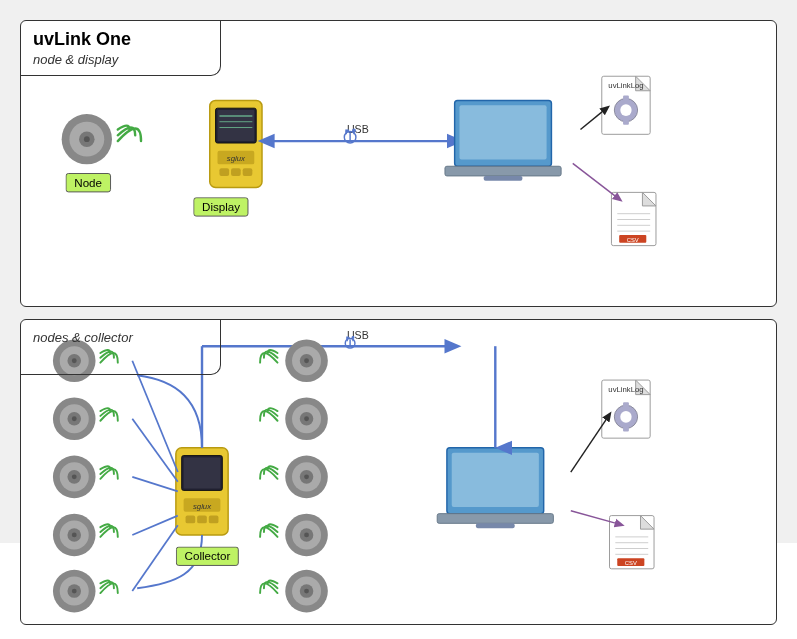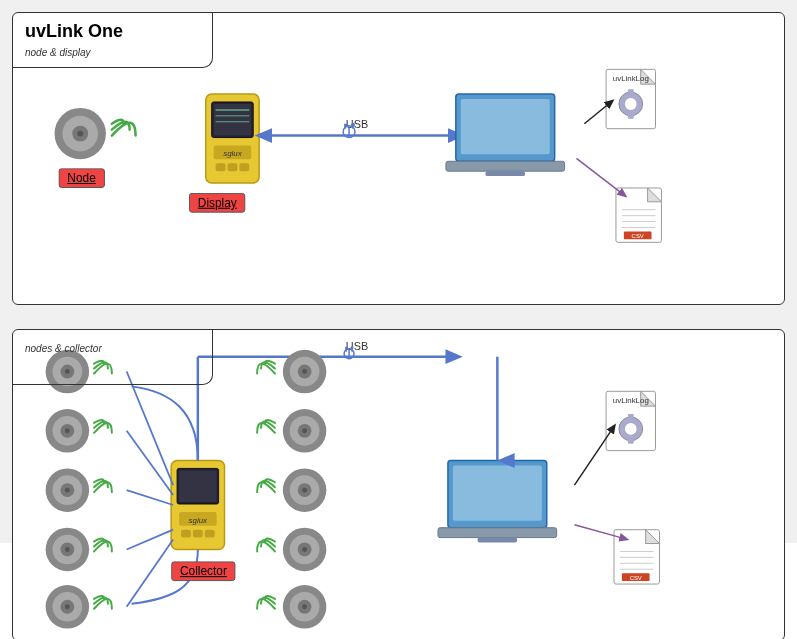--- a/index.html
+++ b/index.html
@@ -7,44 +7,44 @@
       background: #fff;
       font-family: Arial, sans-serif;
       width: 797px;
       height: 639px;
       overflow: hidden;
     }
     .main-container {
       width: 797px;
       height: 543px;
       background: #f0f0f0;
-      padding: 12px;
+      padding: 20px;
       display: flex;
       flex-direction: column;
-      gap: 24px;
+      gap: 12px;
     }
     .panel {
       background: #fff;
       border: 1.5px solid #333;
       border-radius: 6px;
       position: relative;
       flex: 1;
     }
     .panel-title {
       position: absolute;
       top: 8px;
       left: 12px;
     }
     .panel-title-main {
       font-size: 18px;
       font-weight: bold;
       display: block;
     }
     .panel-title-sub {
-      font-size: 10px;
+      font-size: 13px;
       font-style: italic;
       color: #333;
     }
     
     .panel-tab {
       position: absolute;
       top: 0;
       left: 0;
       width: 200px;
       height: 55px;
@@ -59,23 +59,22 @@
       width: 100%;
       height: 100%;
     }
 
     
     .label-box {
       border: 1px solid #555;
       border-radius: 3px;
       padding: 2px 8px;
       font-size: 12px;
-      background: #ef4444;
+      background: #bef264;
       display: inline-block;
-      text-decoration: underline;
     }
   </style>
 </head>
 <body>
 
 <div class="main-container">
 
   <div class="panel">
     <div class="panel-tab"></div>
     <div class="panel-title">

